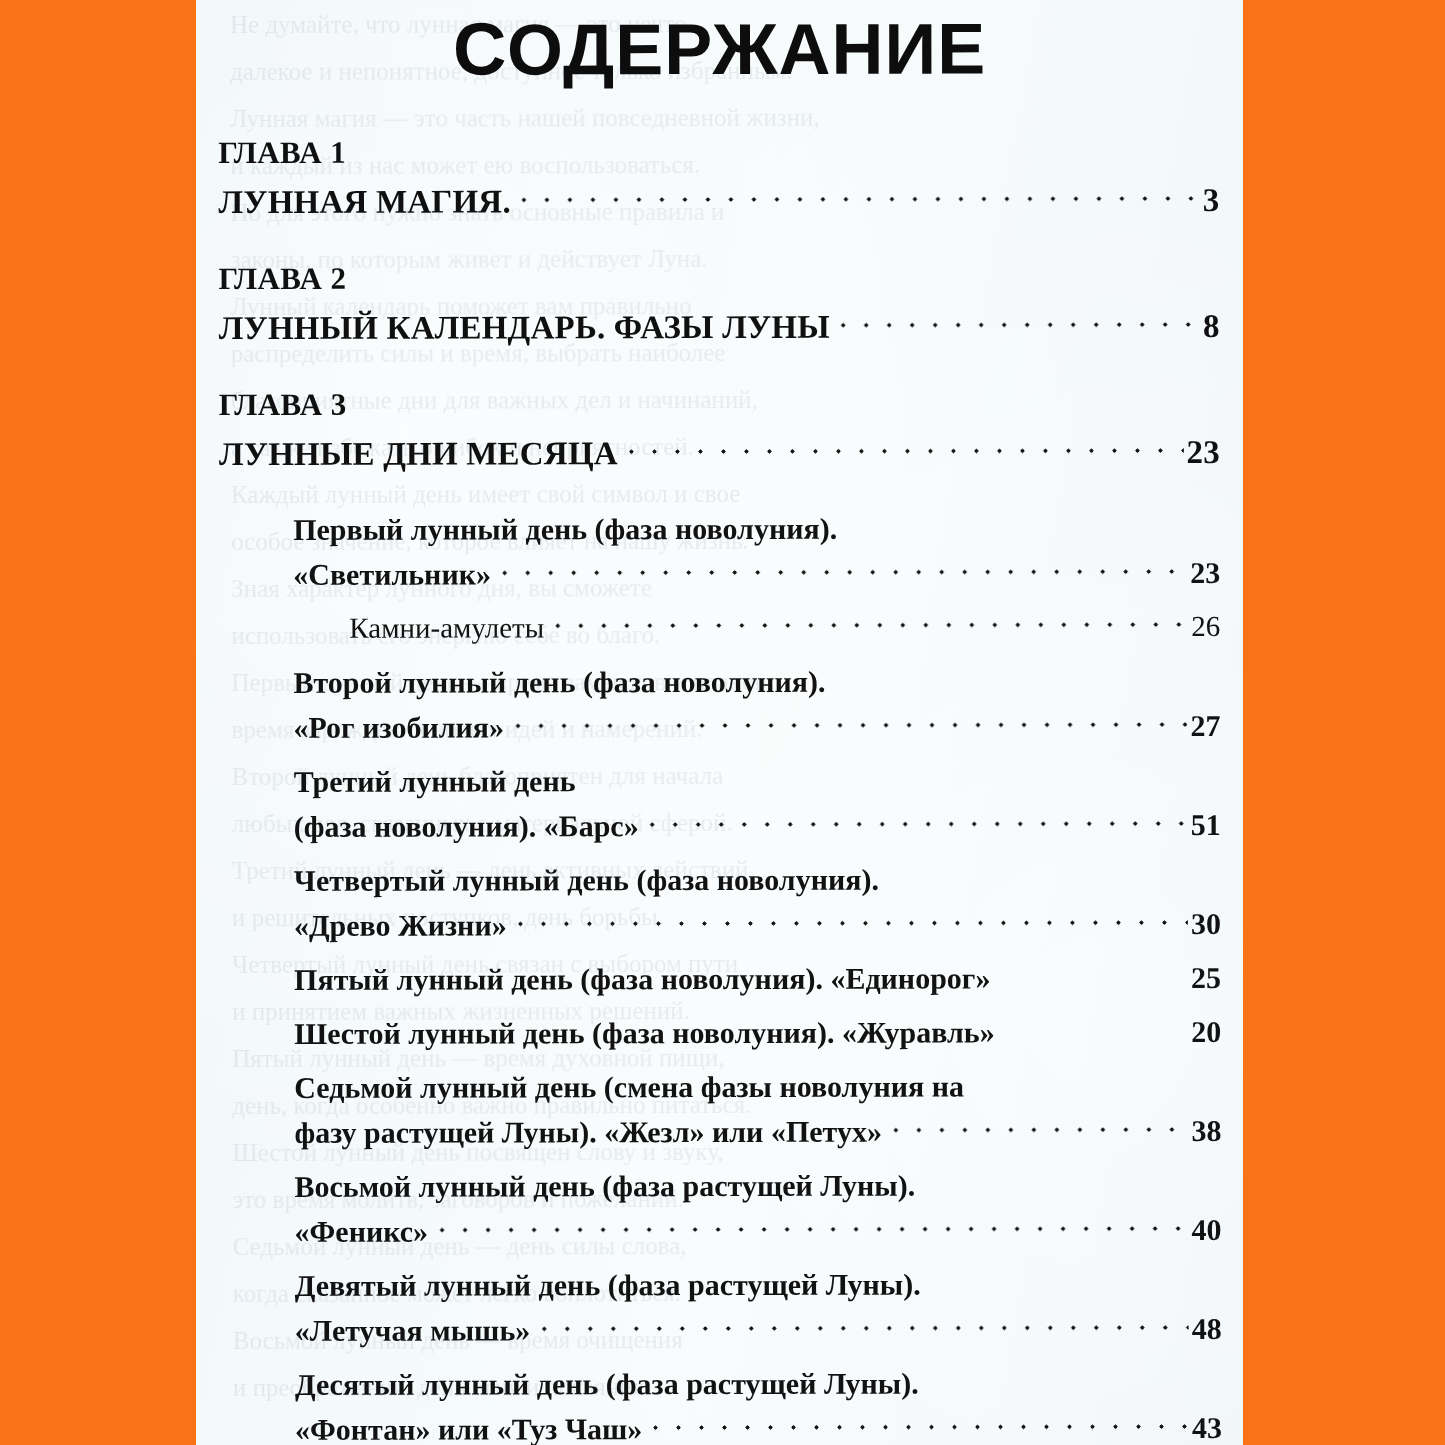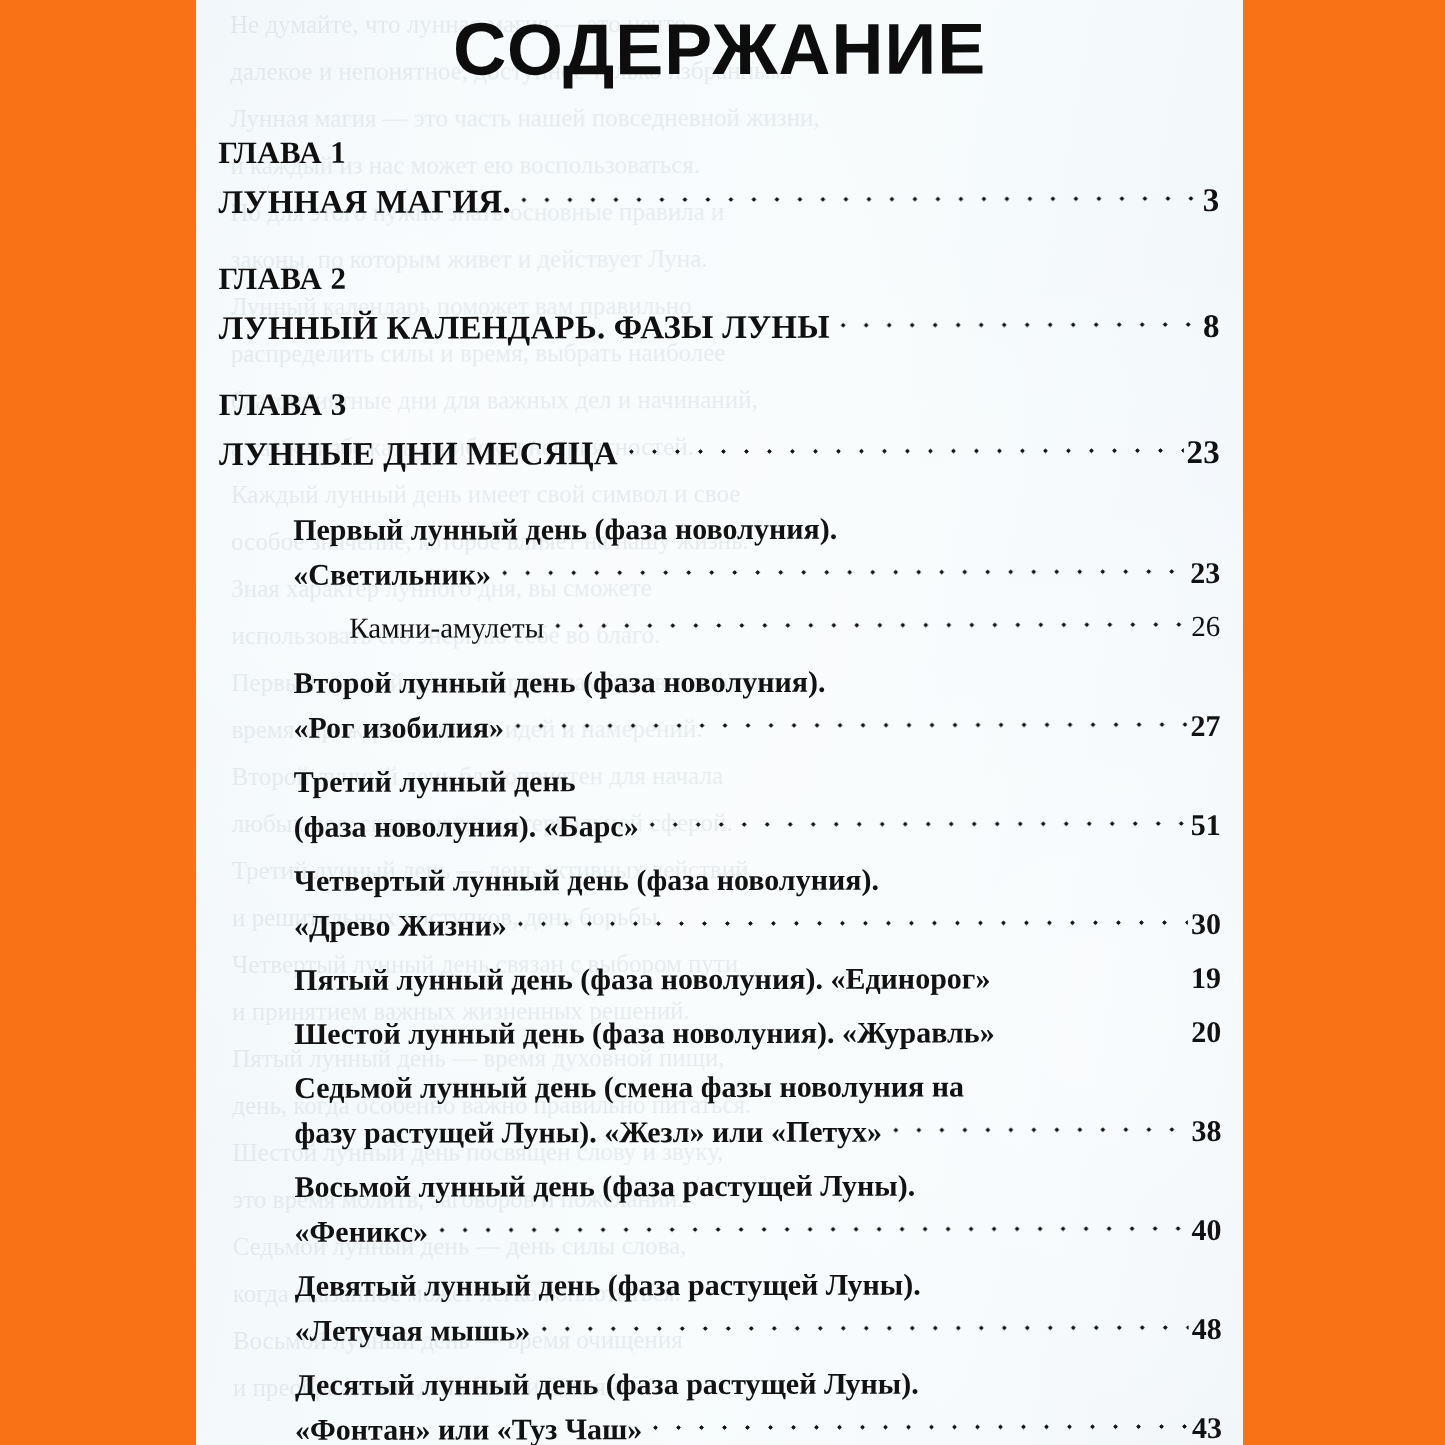--- a/index.html
+++ b/index.html
@@ -301,21 +301,21 @@
           <div class="line">
             <span class="txt">«Древо Жизни»</span>
             <span class="leader"></span>
             <span class="pg">30</span>
           </div>
         </div>
         <div class="entry">
           <div class="line">
             <span class="txt">Пятый лунный день (фаза новолуния). «Единорог»</span>
             <span class="leader none"></span>
-            <span class="pg tight">19</span>
+            <span class="pg tight">25</span>
           </div>
         </div>
         <div class="entry">
           <div class="line">
             <span class="txt">Шестой лунный день (фаза новолуния). «Журавль»</span>
             <span class="leader none"></span>
             <span class="pg tight">20</span>
           </div>
         </div>
         <div class="entry">

